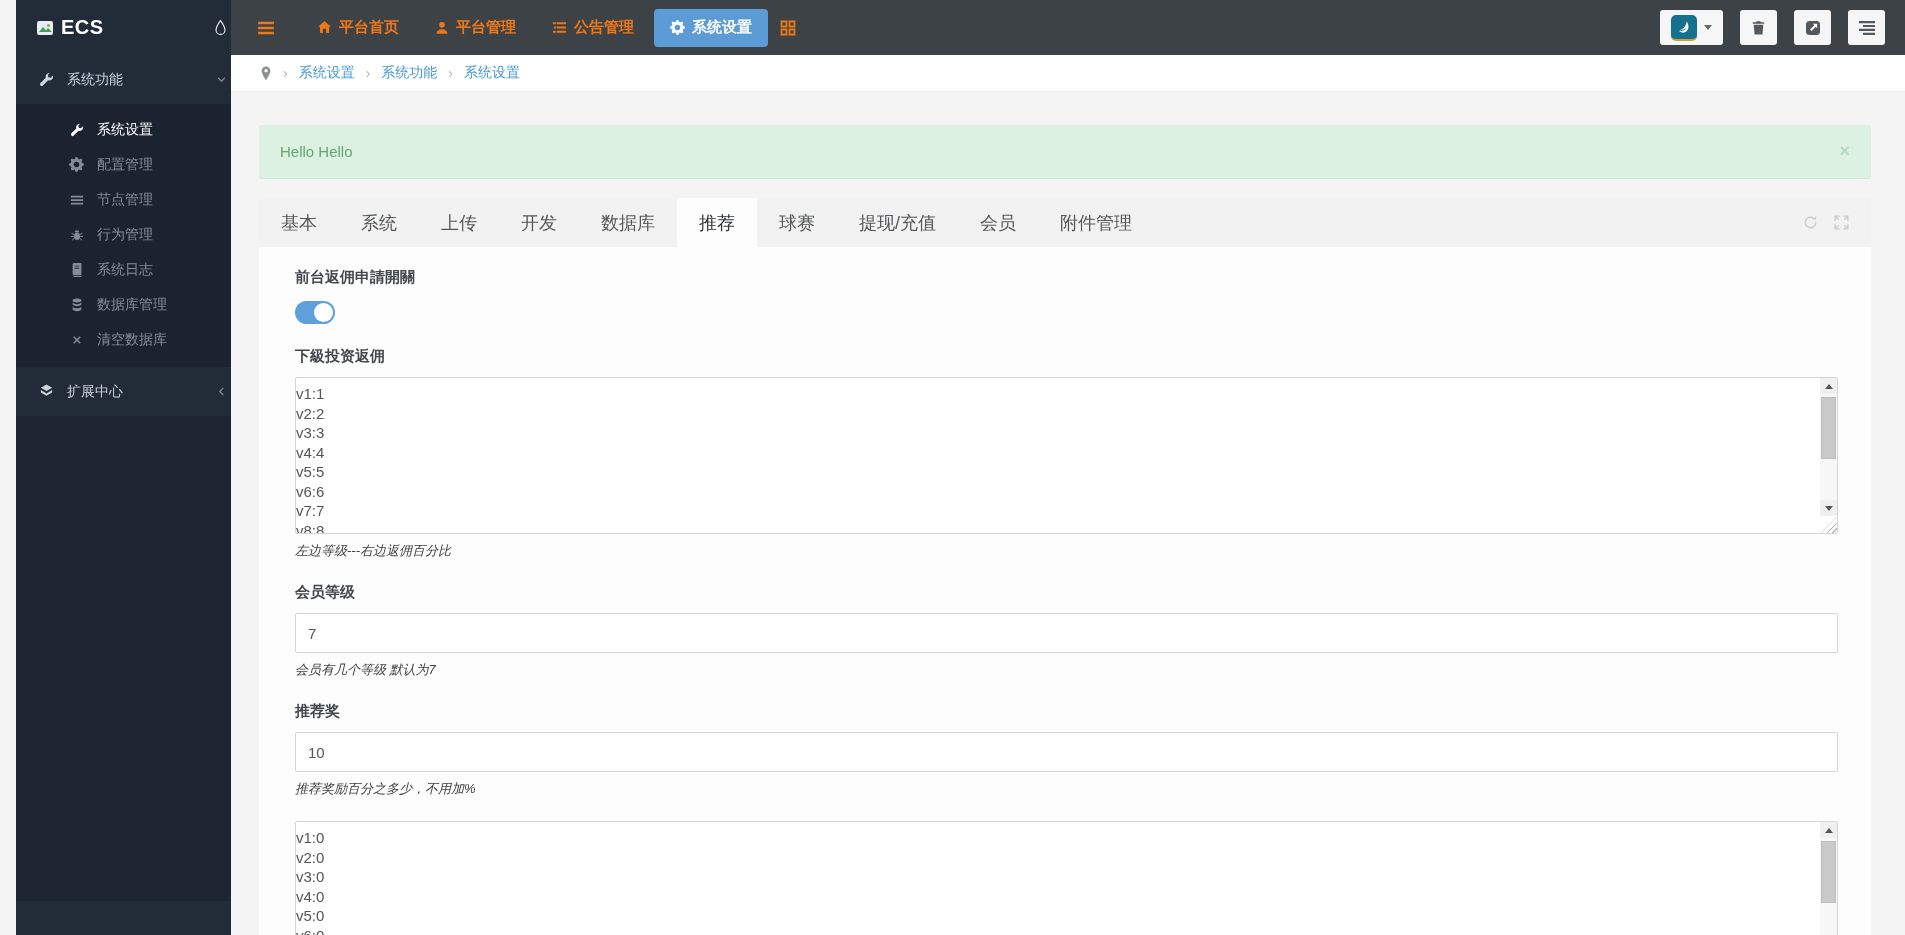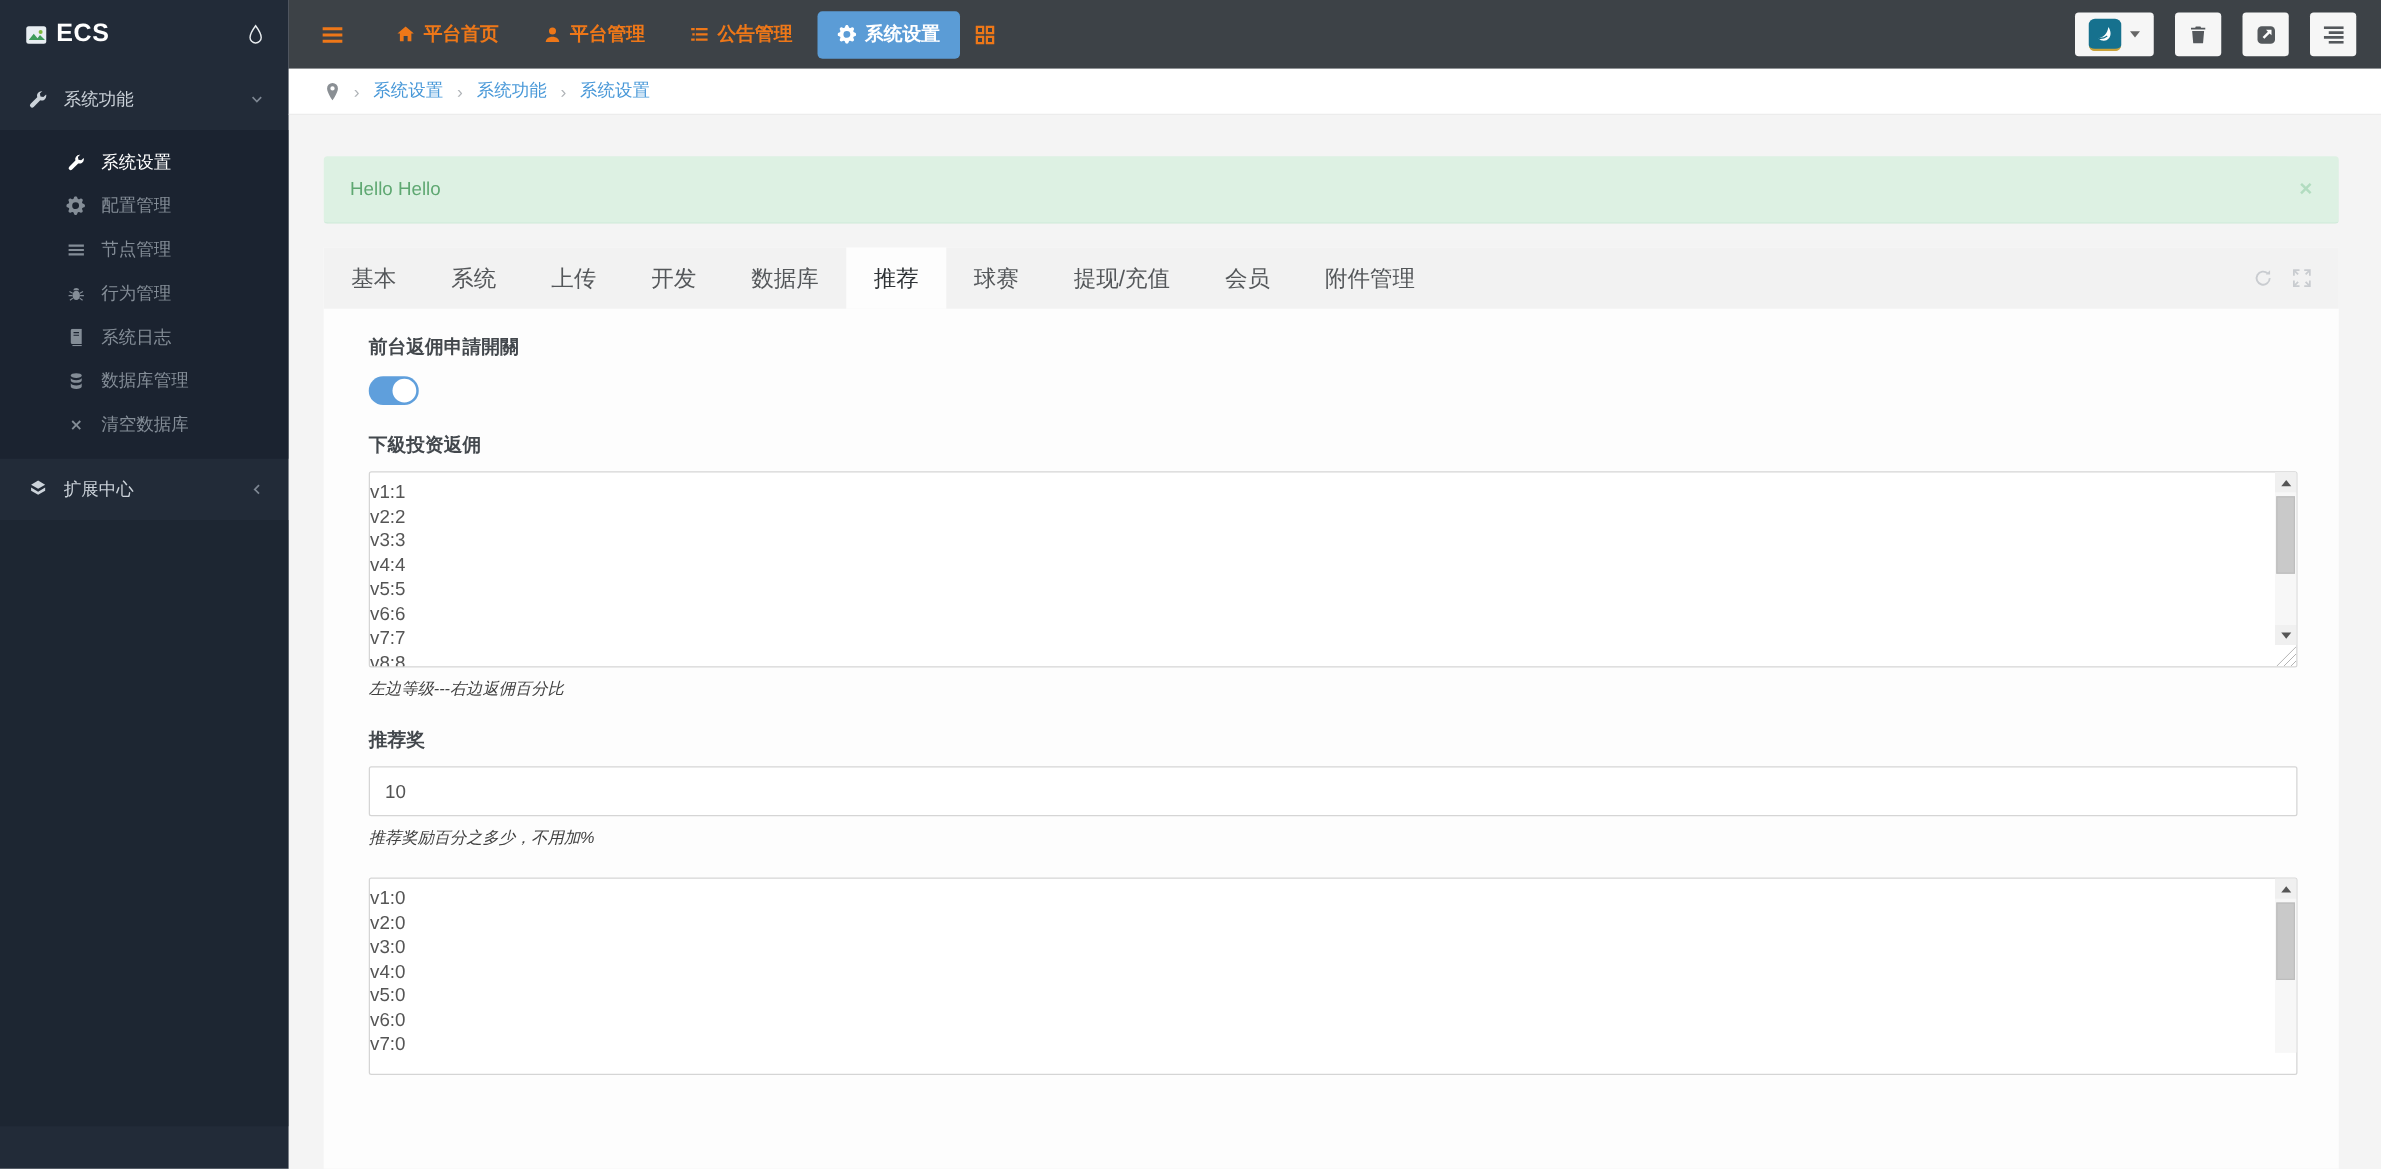--- a/index.html
+++ b/index.html
@@ -1,21 +1,21 @@
 <!DOCTYPE html>
 <html><head>
 <meta charset="utf-8">
 <style>
   * { margin:0; padding:0; box-sizing:border-box; }
   html,body { width:1905px; height:935px; overflow:hidden; background:#f4f4f4;
     font-family:"Liberation Sans","DejaVu Sans",sans-serif; }
   svg { display:block; }
 
   
-  .sidebar { position:absolute; left:0; top:0; width:231px; height:935px; background:#222b38; }
+  .sidebar { position:absolute; left:16px; top:0; width:231px; height:935px; background:#222b38; }
   .logo-row { height:55px; display:flex; align-items:center; padding:0 20px; color:#fff; }
   .logo-img { margin-right:7px; }
   .logo-text { font-size:20px; font-weight:bold; letter-spacing:.5px; }
   .droplet { margin-left:auto; color:#e8ecef; }
   .menu-group, .ext-row { height:49px; display:flex; align-items:center; gap:13px;
     padding:0 20px 0 23px; color:#ccd3da; font-size:14px; cursor:pointer; }
   .menu-group .chev, .ext-row .chev { margin-left:auto; color:#7d8692; }
   .submenu { background:#1b2330; padding:8px 0 10px; }
   .sub-item { height:35px; display:flex; align-items:center; gap:13px; padding-left:53px;
     color:#848d97; font-size:14px; cursor:pointer; }
@@ -370,20 +370,25 @@
               </div>
             <div class="sb-btn">
                 <span class="tri-down"></span>
               </div>
           </div>
           <div class="sb-grip"></div>
         </div>
         <div class="fhelp">左边等级---右边返佣百分比</div>
       </div>
 
+      <div class="fgroup">
+        <div class="flabel">会员等级</div>
+        <input class="finput" type="text" value="7" style="">
+        <div class="fhelp">会员有几个等级 默认为7</div>
+      </div>
 
       <div class="fgroup">
         <div class="flabel">推荐奖</div>
         <input class="finput" type="text" value="10" style="">
         <div class="fhelp">推荐奖励百分之多少，不用加%</div>
       </div>
 
       <div class="fgroup">
         <div class="ta-wrap h2">
           <textarea class="fta" spellcheck="false" style="">v1:0

